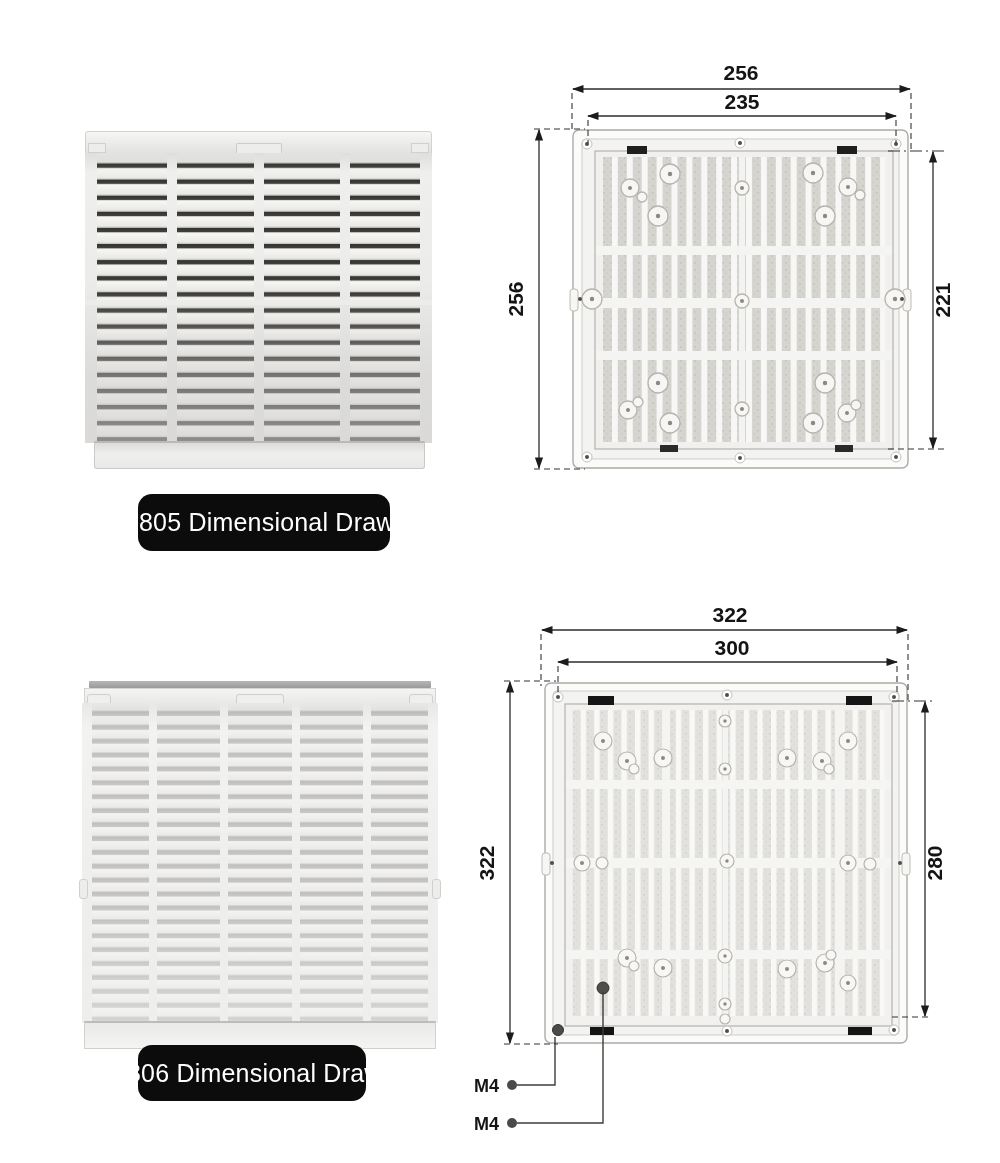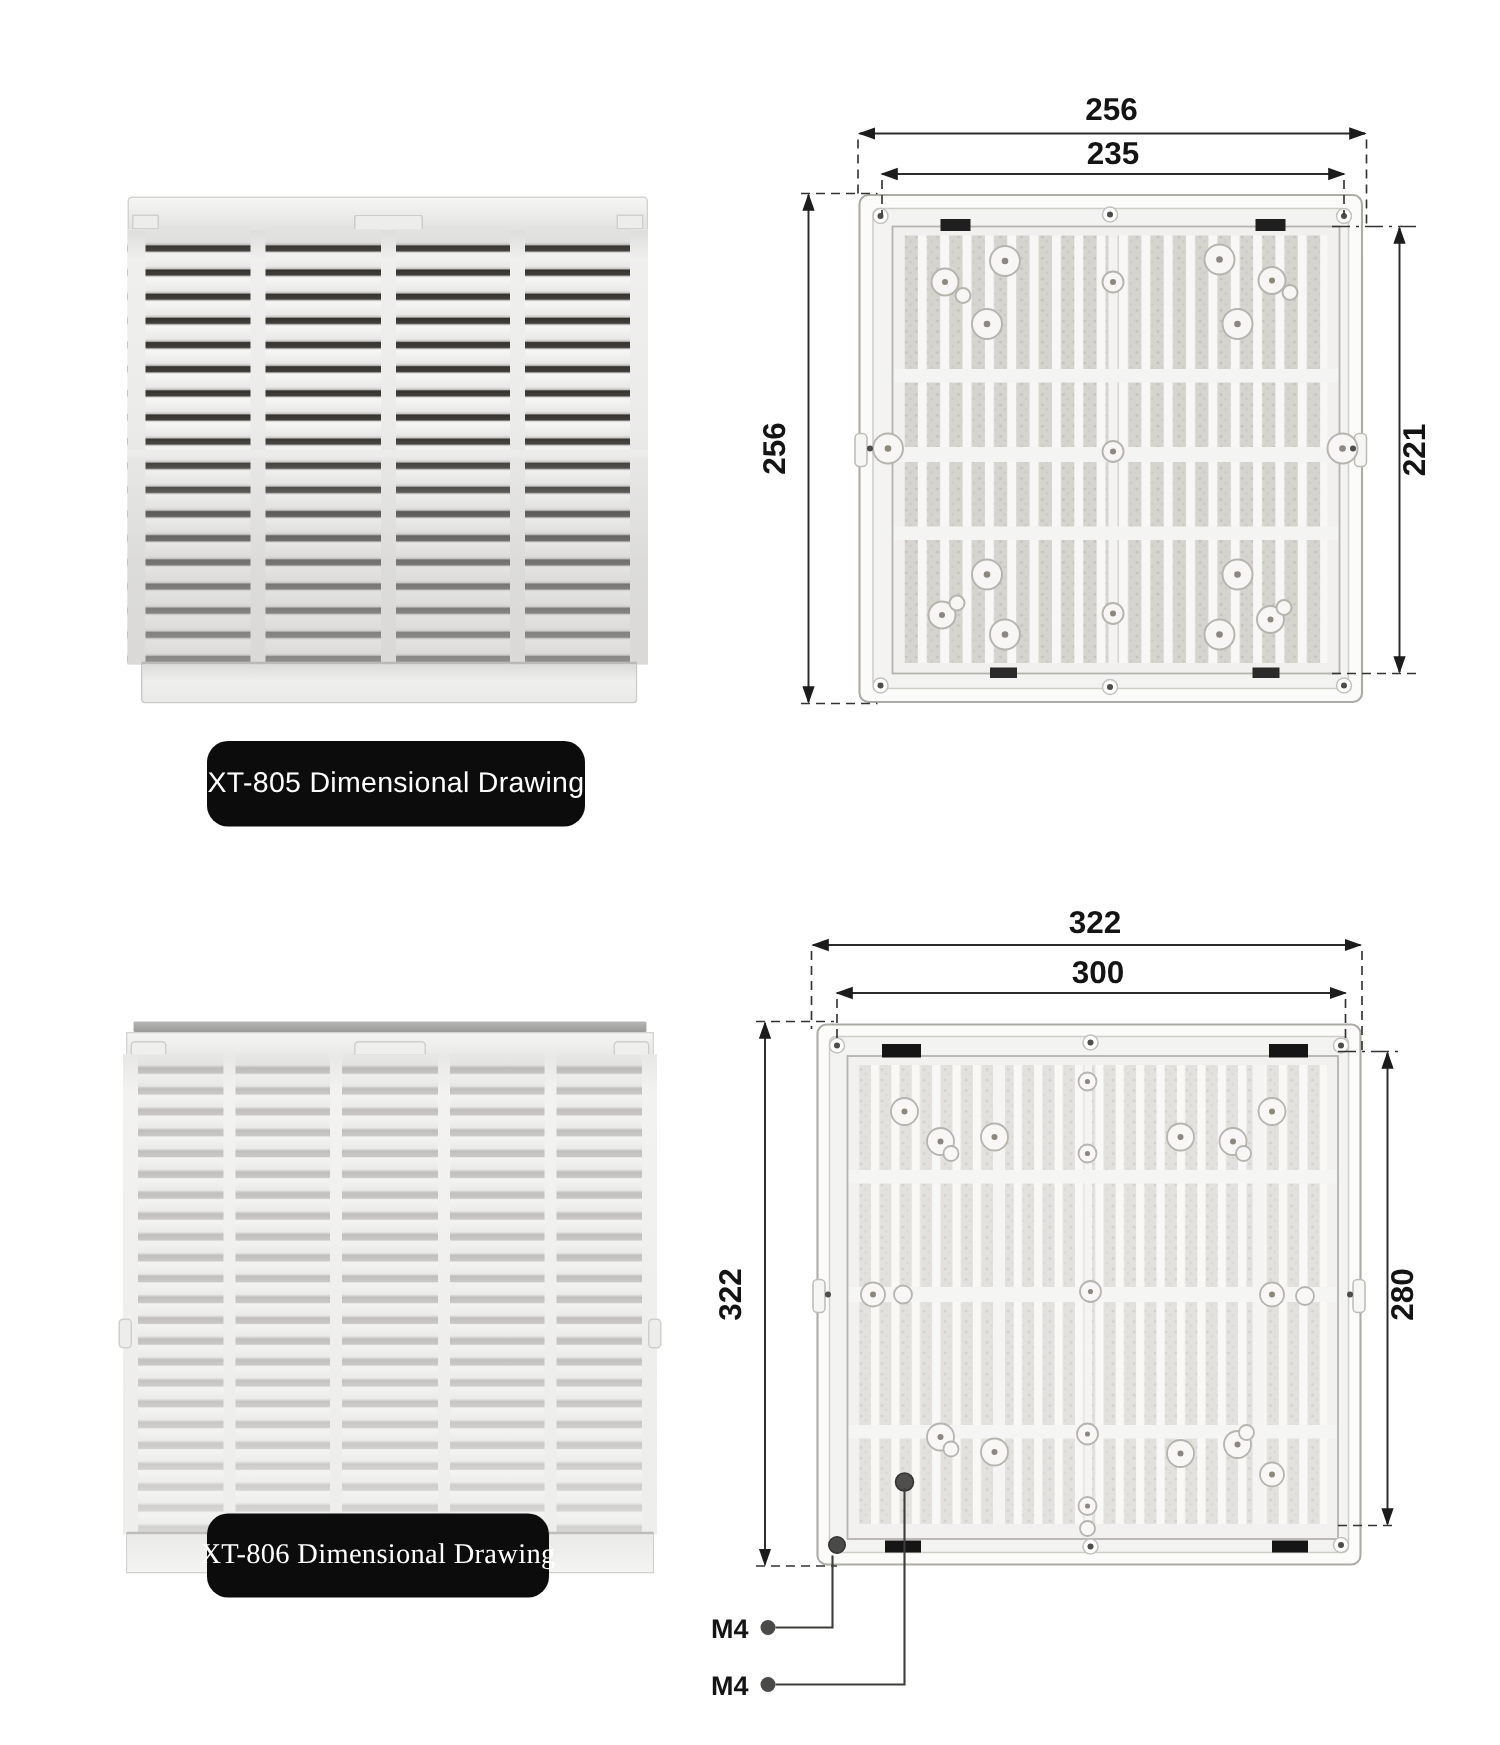--- a/index.html
+++ b/index.html
@@ -48,23 +48,23 @@
   .ear{position:absolute;top:176px;width:7px;height:18px;background:#ededec;border:1px solid #cfcfce;border-radius:3px;}
   .ear-l{left:-3px;} .ear-r{right:-3px;}
   .shade2{position:absolute;inset:0;background:linear-gradient(180deg,
         rgba(130,130,128,.10) 0,rgba(130,130,128,0) 8%,rgba(255,255,255,0) 60%,rgba(244,244,243,.35) 100%);}
   .base2{position:absolute;bottom:0;left:2px;right:2px;height:25px;
        background:linear-gradient(#eaeae9,#f4f4f3);
        border:1px solid #d0d0cf;border-top:2px solid #bcbcbb;border-radius:1px;}
 
   
   .pill{position:absolute;display:flex;align-items:center;justify-content:center;
-        border-radius:14px;white-space:nowrap;font-size:19px;letter-spacing:.2px;}
+        border-radius:14px;white-space:nowrap;font-size:25px;letter-spacing:.2px;}
   .pill-1{left:138px;top:453px;width:252px;height:57px;}
-  .pill-2{left:138px;top:968px;width:228px;height:56px;font-family:Liberation Serif, serif;}
+  .pill-2{left:138px;top:1004px;width:228px;height:56px;}
 
   
   svg text{font-family:"Liberation Sans",sans-serif;font-weight:bold;}
   .dimtxt{font-size:21px;}
   .m4txt{font-size:18px;}
 </style>
 </head>
 <body>
 
 <div id="canvas">

